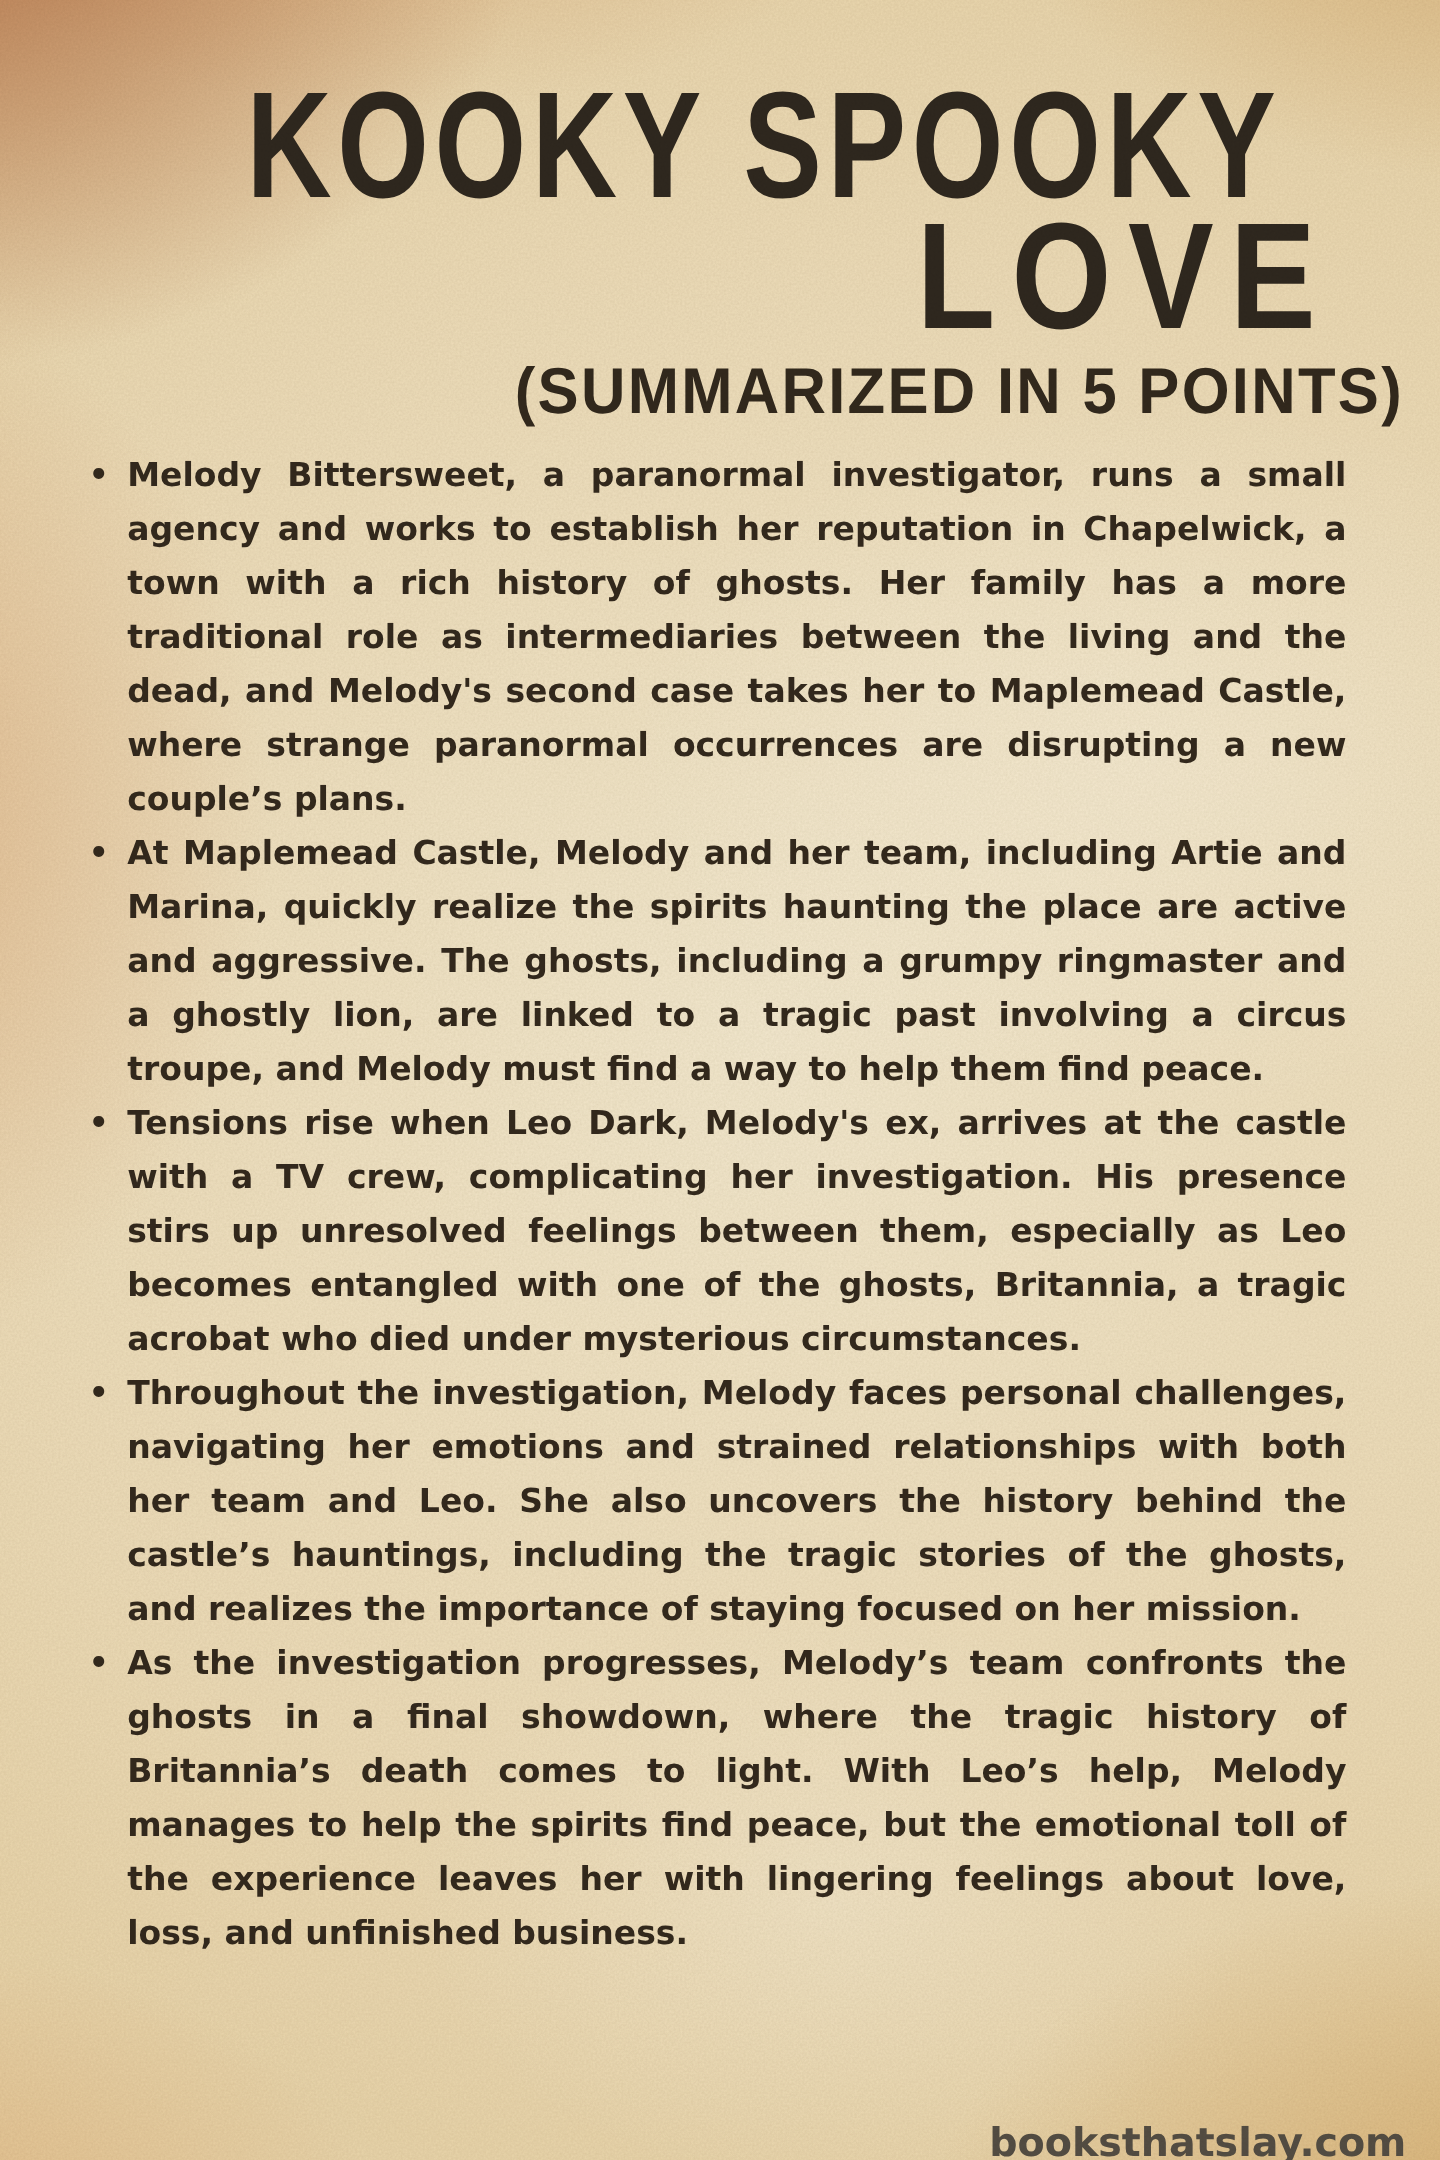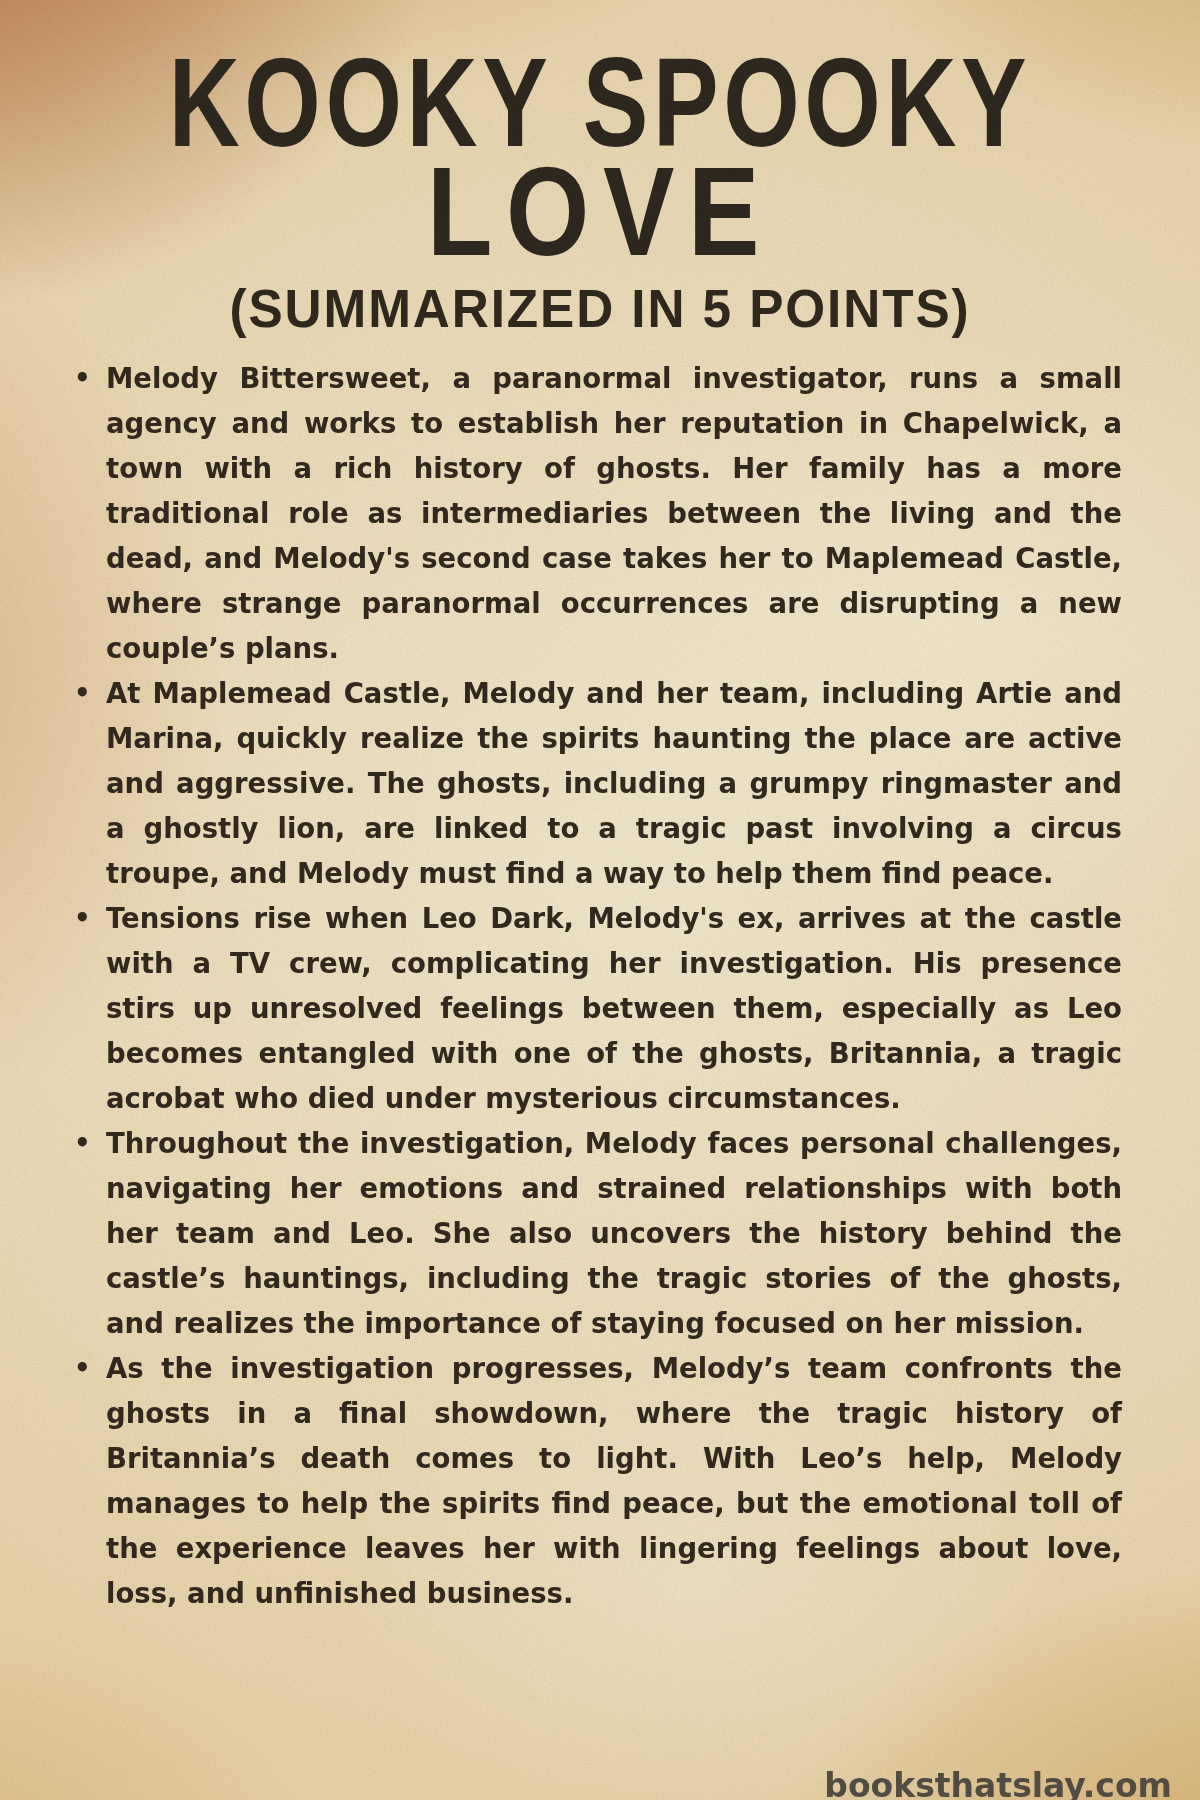--- a/index.html
+++ b/index.html
@@ -22,22 +22,22 @@
       radial-gradient(ellipse 880px 520px at 108% 104%, rgba(198,140,58,.52), rgba(198,140,58,0) 60%),
       radial-gradient(ellipse 700px 420px at -8% 104%, rgba(216,152,86,.42), rgba(216,152,86,0) 60%),
       radial-gradient(ellipse 1050px 950px at 54% 48%, #f3e9cf 0%, #eddcb8 70%, #e9d5ab 100%);
   }
   .grain{
     position:absolute;left:0;top:0;width:1200px;height:1800px;
     mix-blend-mode:multiply;opacity:.22;pointer-events:none;
   }
   .header{
     position:relative;
-    padding-top:48px;
-    text-align:center;
+    padding-top:66px;
+    text-align:right;
     color:#2f281f;
   }
   .title-line{
     font-family:"Liberation Sans",sans-serif;
     font-weight:700;
     font-size:126px;
     line-height:109px;
     letter-spacing:6px;
     transform:scaleX(.78);
     transform-origin:50% 50%;

